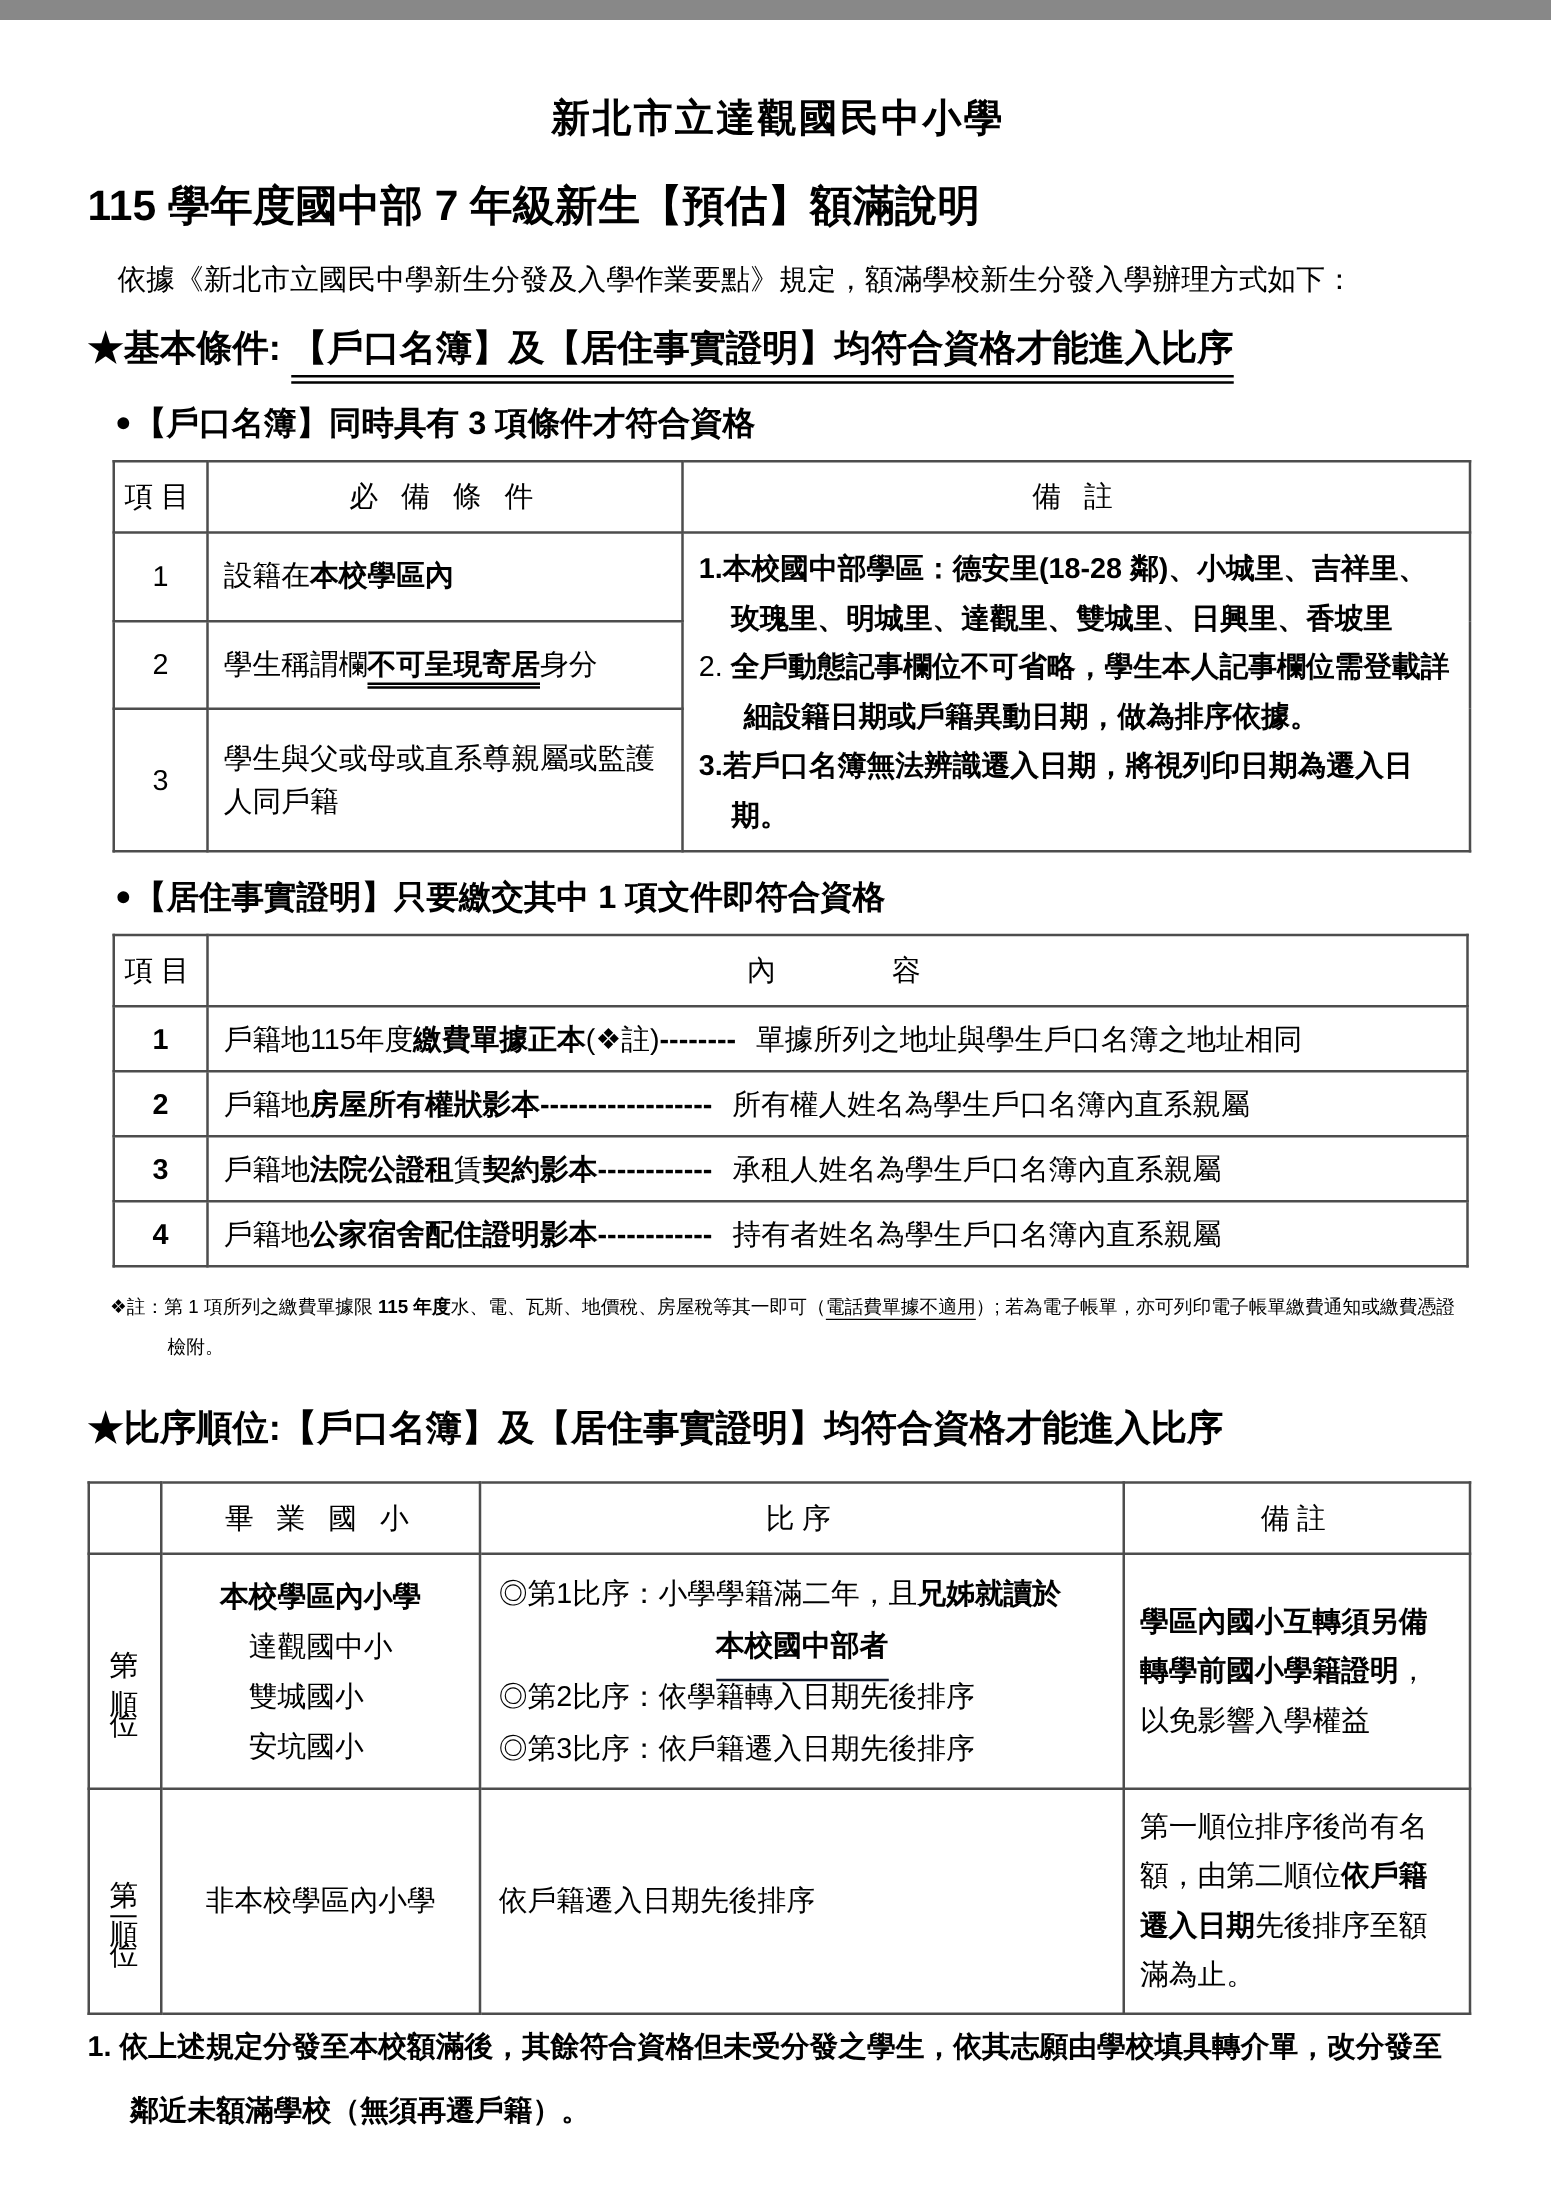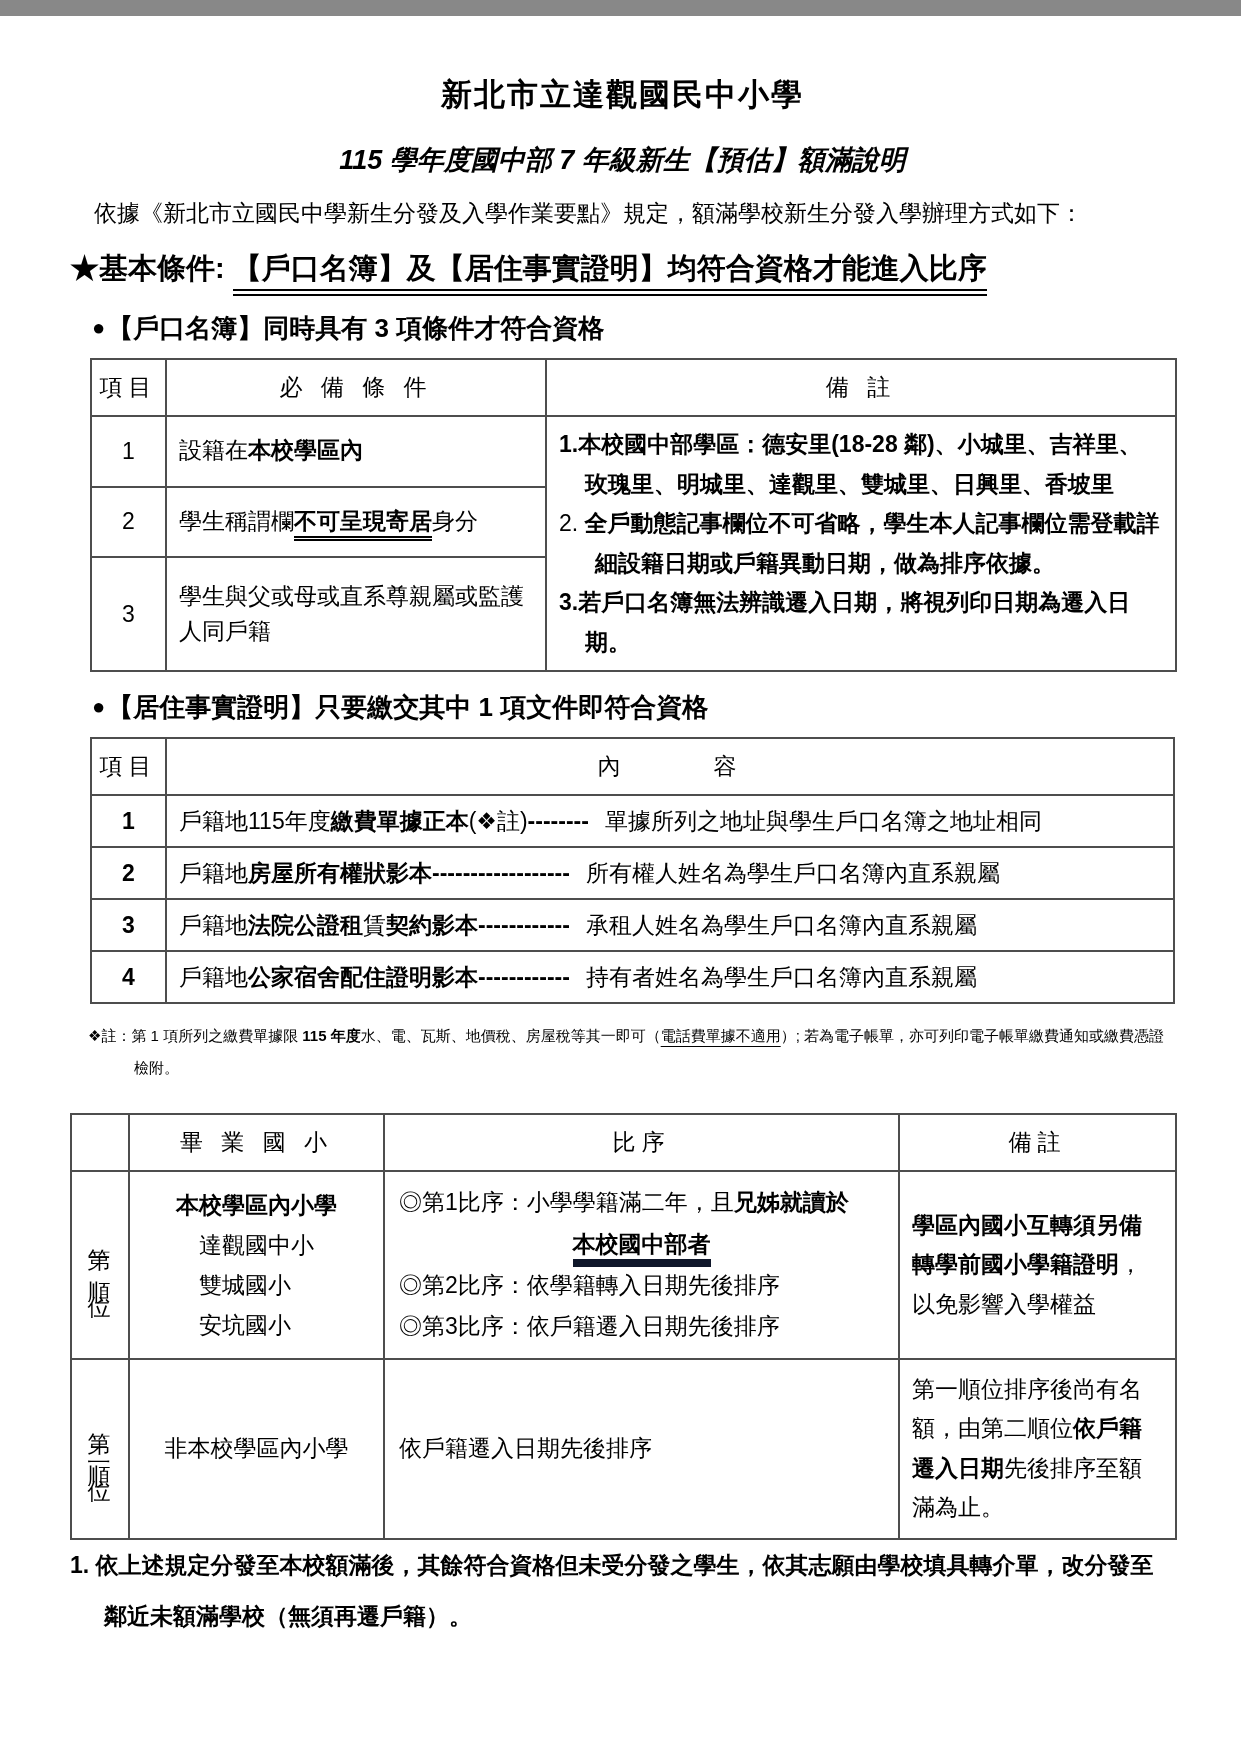--- a/index.html
+++ b/index.html
@@ -2,21 +2,21 @@
 <html><head>
 <meta charset="utf-8">
 <style>
   html,body { margin:0; padding:0; background:#888; }
   .page {
     width:1241px; height:1755px; margin:16px auto; background:#ffffff; color:#000;
     font-family:"Liberation Sans", sans-serif;
     box-sizing:border-box; padding:50px 66px 40px 70px; overflow:hidden;
   }
   .school-name { font-size:31px; font-weight:bold; text-align:center; margin:8px 0 26px; letter-spacing:2px; }
-  .doc-title  { font-size:27px; font-weight:bold; text-align:center; margin:0 0 20px;font-style:italic; }
+  .doc-title  { font-size:34px; font-weight:bold; text-align:left; margin:0 0 20px; }
   .intro { font-size:23px; margin:0 0 20px; padding-left:24px; }
 
   .sec-head { font-size:29px; font-weight:bold; margin:14px 0 22px; }
   .dunder { border-bottom:7px double #000; padding-bottom:5px; }
   .sub-head { font-size:26px; font-weight:bold; margin:18px 0 12px 22px; }
   .sub-head .bullet { font-size:22px; vertical-align:2px; margin-right:2px; }
 
   table { border-collapse:collapse; table-layout:fixed; }
   td, th { border:2px solid #4d4d4d; font-size:23px; font-weight:normal; padding:6px 10px; vertical-align:middle; }
   .t12 { margin-left:20px; width:1085px;border-radius:31px; }
@@ -44,21 +44,21 @@
   .t3 .c-rank { width:58px; }
   .t3 .c-school { width:255px; }
   .t3 .c-order { width:515px; }
   .t3 .c-note { width:277px; }
   .t3 td.rank { text-align:center; padding:6px 2px; }
   .rank-v { writing-mode:vertical-rl; text-orientation:upright; letter-spacing:16px; display:inline-block; }
   .t3 td.schools { text-align:center; padding:10px 6px; line-height:1.75; }
   .schools-list { display:inline-block; text-align:left; }
   .t3 td.order { padding:10px 14px; line-height:1.8;border-radius:17px; }
   .seq-center { text-align:center; font-weight:bold; }
-  .seq-center .uline2 { border-bottom:8px solid #0f172a; padding-bottom:2px; }
+  .seq-center .uline2 { border-bottom:2px solid #0f172a; padding-bottom:14px; }
   .t3 td.note { padding:10px 12px; line-height:1.72; }
 
   .notice-head { font-size:28px; font-weight:bold; margin:28px 0 14px; }
   .n-item { font-size:23px; font-weight:bold; line-height:2.2; padding-left:34px; text-indent:-34px; margin:0 0 8px; }
 </style>
 </head>
 <body>
 
 <div class="page">
 
@@ -136,20 +136,23 @@
       <td class="c-item num">4</td>
       <td class="content"><span>戶籍地</span><span class="bold">公家宿舍配住證明影本</span><span></span><span class="bold"></span><span></span><span class="bold">------------</span><span class="desc">持有者姓名為學生戶口名簿內直系親屬</span></td>
     </tr>
   </tbody>
     </table>
 
   <p class="tbl-note">
     <span>❖</span><span>註：第 1 項所列之繳費單據限 </span><span class="bold">115 年度</span><span>水、電、瓦斯、地價稅、房屋稅等其一即可（</span><span class="uline">電話費單據不適用</span><span>）; 若為電子帳單，亦可列印電子帳單繳費通知或繳費憑證檢附。</span>
   </p>
 
+  <div class="sec-head">
+    <span>★</span><span>比序順位:【戶口名簿】及【居住事實證明】均符合資格才能進入比序</span>
+  </div>
 
   <table class="t3">
     <colgroup>
         <col class="c-rank">
         <col class="c-school">
         <col class="c-order">
         <col class="c-note">
       </colgroup>
     <tbody>
         <tr>

